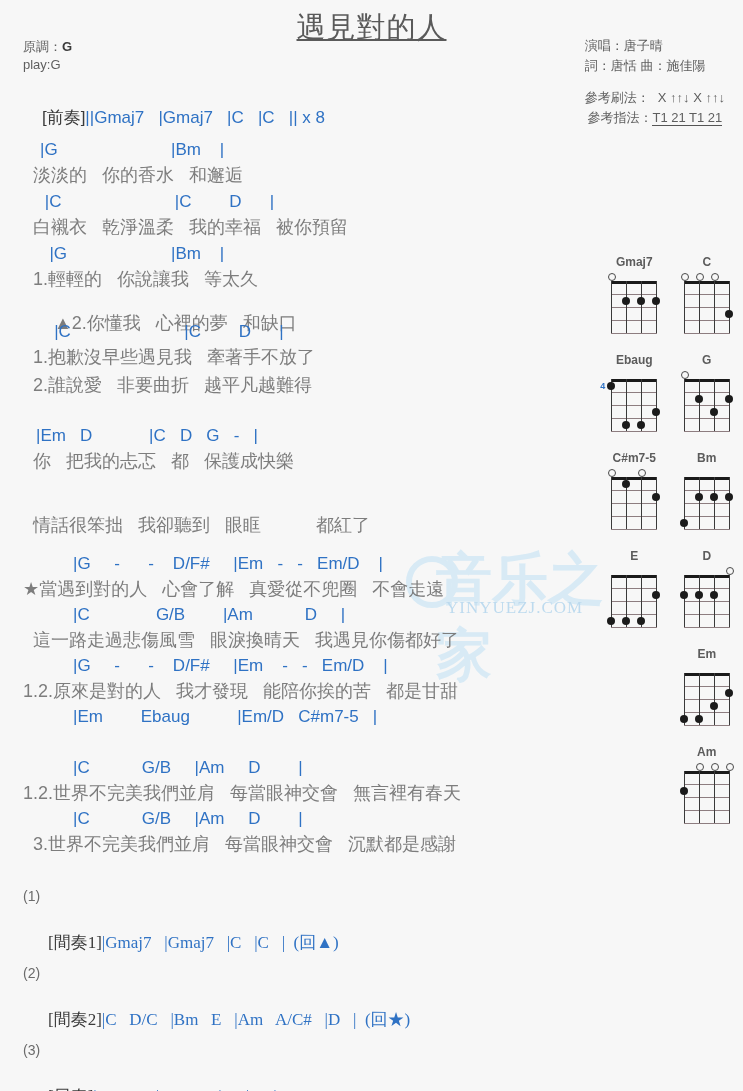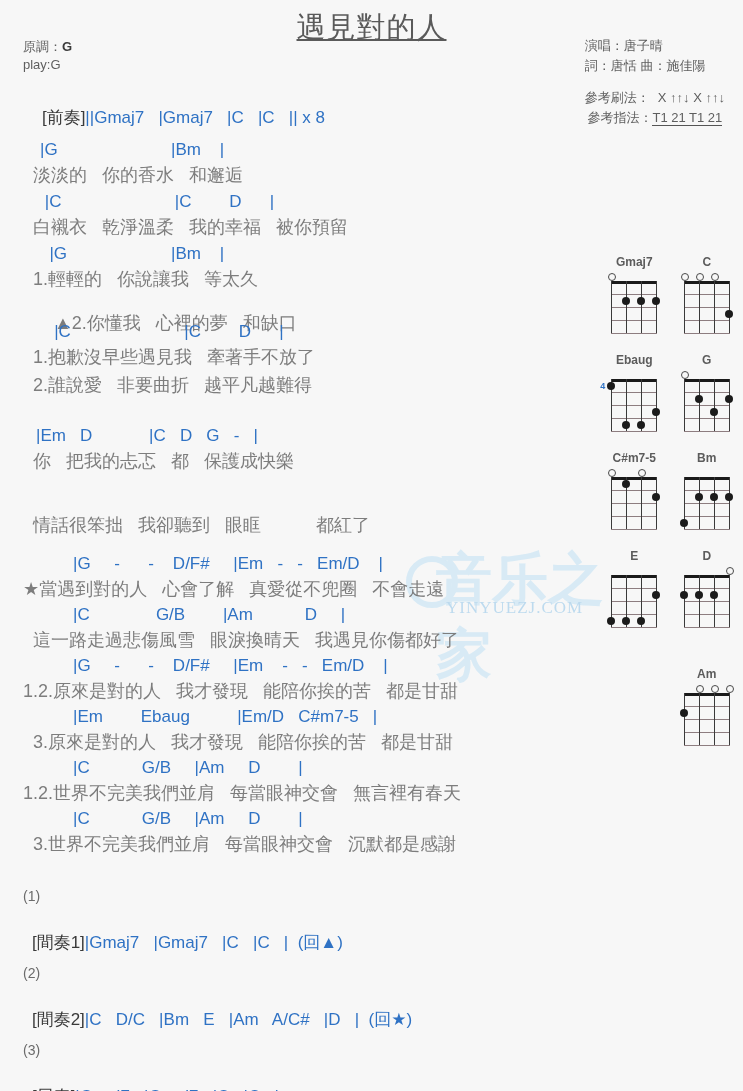--- a/index.html
+++ b/index.html
@@ -30,21 +30,21 @@
   .intro{position:absolute;left:23px;top:86px;font-size:17px;white-space:pre;color:#3a3a3a;}
   .intro .c{color:#2f72c4;}
 
   
   .line{position:absolute;white-space:pre;font-size:17px;}
   .chordline{color:#2f72c4;font-size:17px;}
   .lyric{color:#7d7d7d;font-size:18px;}
 
   
   .num{position:absolute;left:23px;font-size:14px;color:#6b6b6b;}
-  .tail{position:absolute;left:13px;font-size:17px;white-space:pre;color:#3a3a3a;}
+  .tail{position:absolute;left:31px;font-size:17px;white-space:pre;color:#3a3a3a;font-family:Liberation Serif, serif;}
   .tail .c{color:#2f72c4;}
 
   
   .diagrams{position:absolute;left:598px;top:255px;width:145px;}
   .diagrow{display:flex;justify-content:space-around;margin-bottom:6px;}
   .diagram{width:66px;text-align:center;position:relative;}
   .diagram .dname{font-size:12px;font-weight:bold;color:#5c5c5c;height:15px;line-height:15px;}
   .opens{height:11px;position:relative;width:46px;margin:0 auto;}
   .opens .o{
     position:absolute;width:6px;height:6px;border:1px solid #4a4a4a;border-radius:50%;
@@ -127,21 +127,20 @@
   <div class="line chordline" style="left:40px;top:554px;">       |G     -      -    D/F#     |Em   -   -   Em/D    |</div>
   <div class="line lyric" style="left:23px;top:577px;">★當遇到對的人   心會了解   真愛從不兜圈   不會走遠</div>
 
   <div class="line chordline" style="left:40px;top:605px;">       |C              G/B        |Am           D     |</div>
   <div class="line lyric" style="left:33px;top:628px;">這一路走過悲傷風雪   眼淚換晴天   我遇見你傷都好了</div>
 
   <div class="line chordline" style="left:40px;top:656px;">       |G     -      -    D/F#     |Em    -   -   Em/D    |</div>
   <div class="line lyric" style="left:23px;top:679px;">1.2.原來是對的人   我才發現   能陪你挨的苦   都是甘甜</div>
 
   <div class="line chordline" style="left:40px;top:707px;">       |Em        Ebaug          |Em/D   C#m7-5   |</div>
-  <div class="line lyric" style="left:33px;top:730px;">3.原來是對的人   我才發現   能陪你挨的苦   都是甘甜</div>
 
   <div class="line chordline" style="left:40px;top:758px;">       |C           G/B     |Am     D        |</div>
   <div class="line lyric" style="left:23px;top:781px;">1.2.世界不完美我們並肩   每當眼神交會   無言裡有春天</div>
 
   <div class="line chordline" style="left:40px;top:809px;">       |C           G/B     |Am     D        |</div>
   <div class="line lyric" style="left:33px;top:832px;">3.世界不完美我們並肩   每當眼神交會   沉默都是感謝</div>
 
   <div class="num" style="top:888px;">(1)</div>
   <div class="tail" style="top:911px;">
     <span>[間奏1]</span><span class="c">|Gmaj7   |Gmaj7   |C   |C   |  (回▲)</span>
@@ -323,20 +322,39 @@
             <div class="str" style="left: 45px;"></div>
             <div class="dot" style="left: -4px; top: 15.5px;"></div>
             <div class="dot" style="left: 11px; top: 15.5px;"></div>
             <div class="dot" style="left: 26px; top: 15.5px;"></div>
           </div>
         </div>
       </div>
       <div class="spacer"></div>
       <div class="diagrow">
         <div class="diagram"></div>
+        <div class="diagram">
+          <div class="dname">Em</div>
+          <div class="opens"></div>
+          <div class="fb">
+            <div class="nut"></div>
+            <div class="fret" style="top: 13px;"></div>
+            <div class="fret" style="top: 26px;"></div>
+            <div class="fret" style="top: 39px;"></div>
+            <div class="fret" style="top: 52px;"></div>
+            <div class="str" style="left: 0px;"></div>
+            <div class="str" style="left: 15px;"></div>
+            <div class="str" style="left: 30px;"></div>
+            <div class="str" style="left: 45px;"></div>
+            <div class="dot" style="left: 41px; top: 15.5px;"></div>
+            <div class="dot" style="left: 26px; top: 28.5px;"></div>
+            <div class="dot" style="left: -4px; top: 41.5px;"></div>
+            <div class="dot" style="left: 11px; top: 41.5px;"></div>
+          </div>
+        </div>
       </div>
       <div class="spacer"></div>
       <div class="diagrow">
         <div class="diagram"></div>
         <div class="diagram">
           <div class="dname">Am</div>
           <div class="opens">
             <span class="o" style="left: 12px;"></span>
             <span class="o" style="left: 27px;"></span>
             <span class="o" style="left: 42px;"></span>

